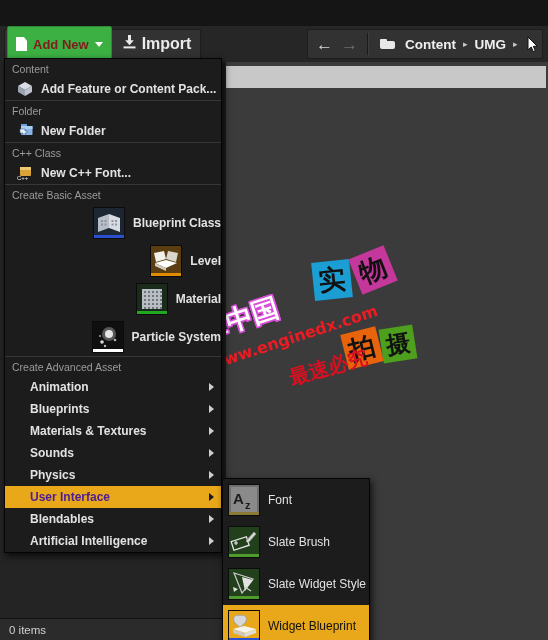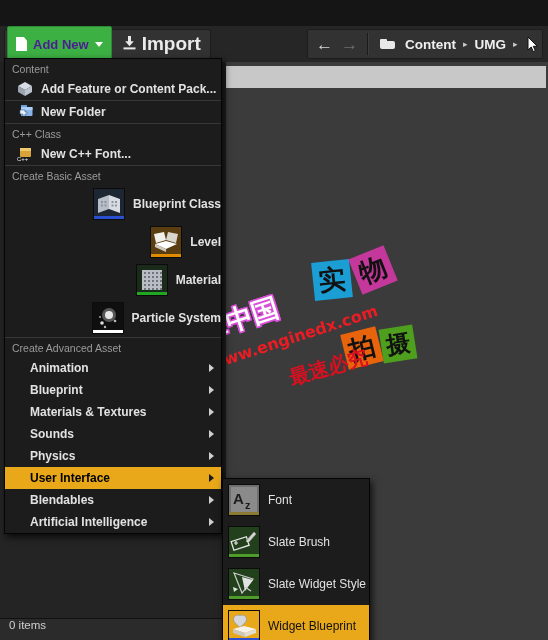--- a/index.html
+++ b/index.html
@@ -25,29 +25,29 @@
 
   
   .toolbar{position:absolute;left:0;top:26px;width:548px;height:36px;background:#262626;
            border-bottom:1px solid #141414;}
   .tbgroup{position:absolute;top:3px;height:30px;background:#323232;border:1px solid #1d1d1d;
            border-radius:2px;display:flex;align-items:center;box-sizing:border-box;}
   .tbgroup.left{left:4px;}
   .tbgroup.right{left:307px;right:5px;padding-left:4px;}
   .addnew{
     height:26px;margin:0 2px;padding:4px 8px;background:#3cb043;border:1px solid #2e8a35;
-    border-radius:2px;display:flex;align-items:center;color:#4c1d95;
+    border-radius:2px;display:flex;align-items:center;color:#7f1d1d;
     font-size:13px;font-weight:bold;white-space:nowrap;
   }
   .addnew .pageico{width:11px;height:14px;background:#fff;margin-right:6px;
     clip-path:polygon(0 0,72% 0,100% 26%,100% 100%,0 100%);}
   .caret{margin-left:6px;width:0;height:0;border-left:4px solid transparent;
          border-right:4px solid transparent;border-top:5px solid #ffffff;}
   .tbbtn{height:14px;padding:0 9px;display:flex;align-items:center;color:#eaeaea;
-         font-size:19px;font-weight:bold;white-space:nowrap;}
+         font-size:16px;font-weight:bold;white-space:nowrap;}
   .tbbtn .gi{margin-right:6px;display:inline-block;}
   .sep{width:1px;height:22px;background:#1b1b1b;margin:0 5px;box-shadow:1px 0 0 #3d3d3d;}
   .navarrow{color:#d8d8d8;font-size:17px;padding:0 4px;line-height:1;}
   .navarrow.dim{color:#6e6e6e;}
   .crumb{color:#f0f0f0;font-size:13.5px;font-weight:bold;padding:0 5px;white-space:nowrap;}
   .crumbsep{color:#c9c9c9;font-size:9px;padding:0 2px;}
   .folderico{width:15px;height:12px;position:relative;margin:0 5px 0 7px;}
   .folderico:before{content:"";position:absolute;left:0;top:1px;width:7px;height:3px;
     background:#e8e8e8;border-radius:1px 1px 0 0;}
   .folderico:after{content:"";position:absolute;left:0;top:3px;width:15px;height:8px;
@@ -69,42 +69,42 @@
   
   .menu{position:absolute;left:4px;top:58px;width:218px;background:#1c1c1c;
         border:1px solid #050505;box-sizing:border-box;
         box-shadow:2px 3px 7px rgba(0,0,0,.75);}
   .menu-sect{color:#9b9b9b;font-size:10.5px;padding:4px 0 3px 7px;background:#1c1c1c;}
   .menu-div{height:1px;background:#373737;margin:0;}
   .mi{display:flex;align-items:center;height:22px;padding-left:12px;box-sizing:border-box;
       color:#e2e2e2;font-size:12px;white-space:nowrap;}
   .mi.big{height:38px;padding-left:8px;justify-content:flex-end;}
   .mi.sub{height:22px;padding-left:25px;position:relative;}
-  .mi.hl{background:#e8a81a;color:#000000;}
+  .mi.hl{background:#e8a81a;color:#4c1d95;}
   .mi .lbl{overflow:hidden;text-overflow:ellipsis;font-weight:bold;}
   .arrow{position:absolute;right:7px;top:50%;margin-top:-4px;width:0;height:0;
          border-top:4px solid transparent;border-bottom:4px solid transparent;
          border-left:5px solid #cfcfcf;}
   .mi.hl .arrow{border-left-color:#1a1a1a;}
   .micon{width:16px;height:16px;margin-right:8px;flex:0 0 auto;position:relative;}
   .aicon{width:32px;height:32px;margin-right:8px;flex:0 0 auto;position:relative;
          border:1px solid #0b0b0b;box-sizing:border-box;}
   .aicon .strip{position:absolute;left:0;right:0;bottom:0;height:3px;}
 
   
   .submenu{position:absolute;left:222px;top:478px;width:148px;background:#1c1c1c;
            border:1px solid #050505;box-sizing:border-box;
            box-shadow:2px 3px 7px rgba(0,0,0,.75);}
   .smi{display:flex;align-items:center;height:42px;padding-left:5px;box-sizing:border-box;
        color:#e2e2e2;font-size:12px;white-space:nowrap;}
   .smi.hl{background:#e8a81a;color:#111111;}
 
   
   .statusbar{position:absolute;left:0;bottom:0;width:222px;height:22px;background:#2b2b2b;
-             border-top:1px solid #111;display:flex;
+             border-top:1px solid #111;display:flex;align-items:center;
              padding-left:9px;box-sizing:border-box;}
   .statusbar span{color:#cfcfcf;font-size:11.5px;}
   .leftpanel{position:absolute;left:0;top:62px;width:222px;bottom:22px;background:#242424;}
 
   .cursor{position:absolute;width:12px;height:17px;pointer-events:none;}
 </style>
 </head>
 <body>
 
 <div id="app">
@@ -168,20 +168,21 @@
       <div class="menu-sect">Content</div>
       <div class="mi">
         <span class="micon"><svg width="16" height="16" viewBox="0 0 16 16">
             <path d="M8 1 L15 5 L8 9 L1 5 Z" fill="#d8dce4"></path>
             <path d="M1 5 L8 9 L8 15 L1 11 Z" fill="#9ca4b2"></path>
             <path d="M15 5 L8 9 L8 15 L15 11 Z" fill="#bcc3cf"></path>
           </svg></span>
         <span class="lbl">Add Feature or Content Pack...</span>
       </div>
       <div class="menu-div"></div>
+      <div class="menu-sect">Folder</div>
       <div class="mi">
         <span class="micon"><svg width="16" height="14" viewBox="0 0 16 14">
             <rect x="4" y="1" width="6" height="2.4" fill="#6f9fd8"></rect>
             <rect x="4" y="3" width="11.5" height="9" rx="1" fill="#8ab4e8"></rect>
             <rect x="4" y="3" width="11.5" height="3" fill="#a9cdf5"></rect>
             <path d="M3 6 h5 v2 h2 v2 h-2 v2 h-2 v-2 h-3 z" fill="#eaf2fd" stroke="#3a5f8f" stroke-width=".6"></path>
           </svg></span>
         <span class="lbl">New Folder</span>
       </div>
       <div class="menu-div"></div>
@@ -270,21 +271,21 @@
           </svg><span class="strip" style="background: rgb(255, 255, 255);"></span></span>
         <span class="lbl">Particle System</span>
       </div>
       <div class="menu-div"></div>
       <div class="menu-sect">Create Advanced Asset</div>
       <div class="mi sub">
         <span class="lbl">Animation</span>
         <span class="arrow"></span>
       </div>
       <div class="mi sub">
-        <span class="lbl">Blueprint</span>
+        <span class="lbl">Blueprints</span>
         <span class="arrow"></span>
       </div>
       <div class="mi sub">
         <span class="lbl">Materials &amp; Textures</span>
         <span class="arrow"></span>
       </div>
       <div class="mi sub">
         <span class="lbl">Sounds</span>
         <span class="arrow"></span>
       </div>

